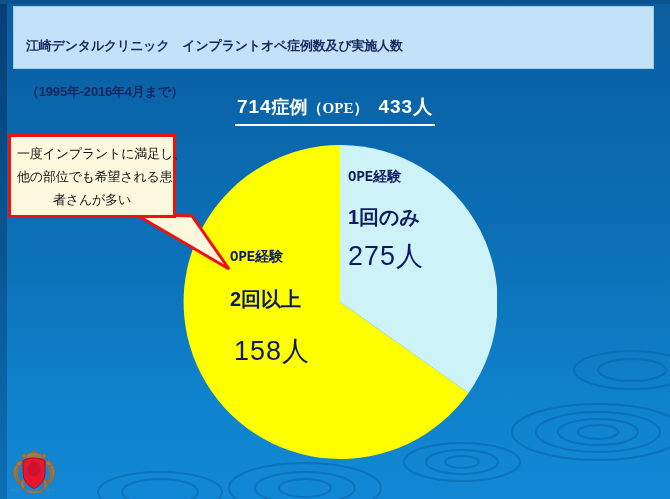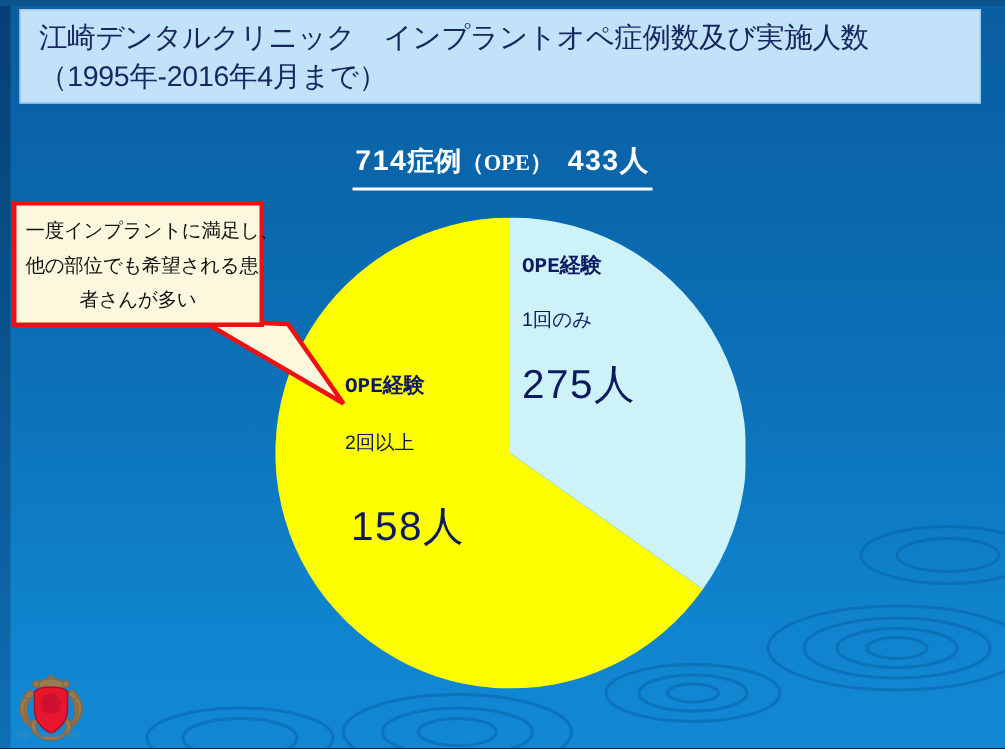--- a/index.html
+++ b/index.html
@@ -44,25 +44,26 @@
     top: 6px;
     width: 641px;
     height: 63px;
     background: #c2e2fa;
     border: 1px solid #9fc9e8;
     box-sizing: border-box;
     padding: 6px 0 0 12px;
   }
   .title-line {
     color: #17265e;
-    font-weight: normal;
-    font-size: 19px;
+    font-weight: bold;
+    font-size: 13px;
     line-height: 26px;
     letter-spacing: -0.2px;
     white-space: nowrap;
+    margin-top: 20px;
   }
 
   
   #subtitle {
     position: absolute;
     left: 0;
     top: 92px;
     width: 670px;
     text-align: center;
     color: #ffffff;
@@ -92,21 +93,21 @@
     position: absolute;
     color: #0e1a60;
     white-space: nowrap;
     font-weight: bold;
   }
   .lbl-ope {
     font-family: Liberation Mono, monospace;
     font-size: 14px;
     letter-spacing: 0px;
   }
-  .lbl-sub { font-size: 13px; font-weight: normal; }
+  .lbl-sub { font-size: 20px; font-weight: bold; }
   .lbl-num { font-size: 27px; font-weight: normal; letter-spacing: 1px; }
 
   #cyan-l1 { left: 348px; top: 168px; }
   #cyan-l2 { left: 348px; top: 204px; }
   #cyan-l3 { left: 348px; top: 240px; }
   #yel-l1  { left: 230px; top: 248px; }
   #yel-l2  { left: 230px; top: 286px; }
   #yel-l3  { left: 234px; top: 322px; }
 
   

